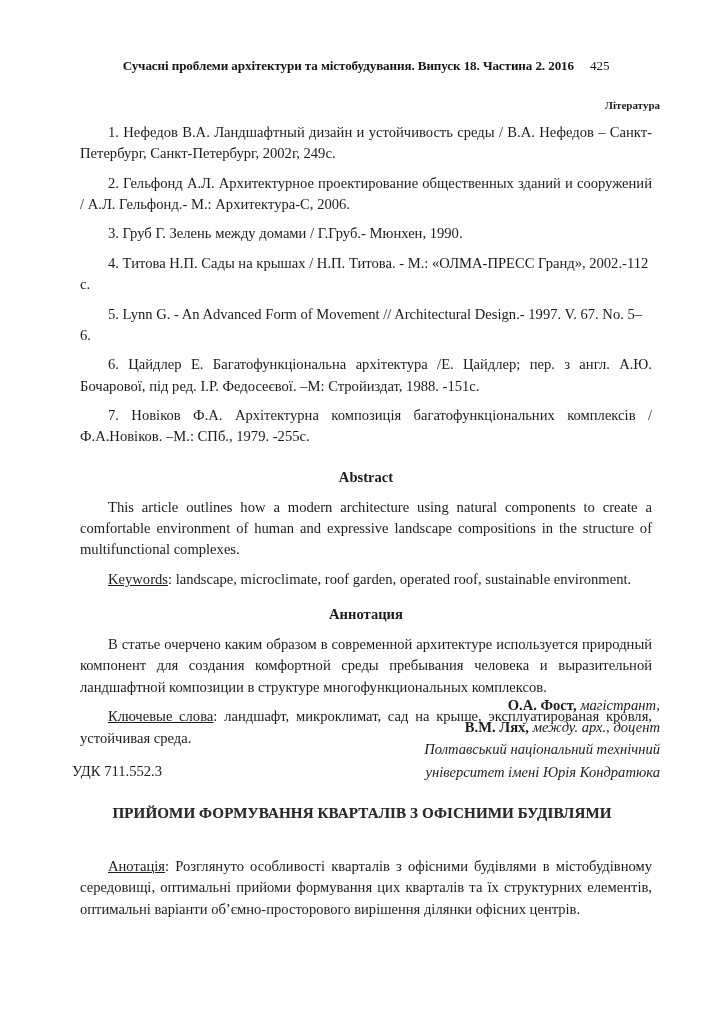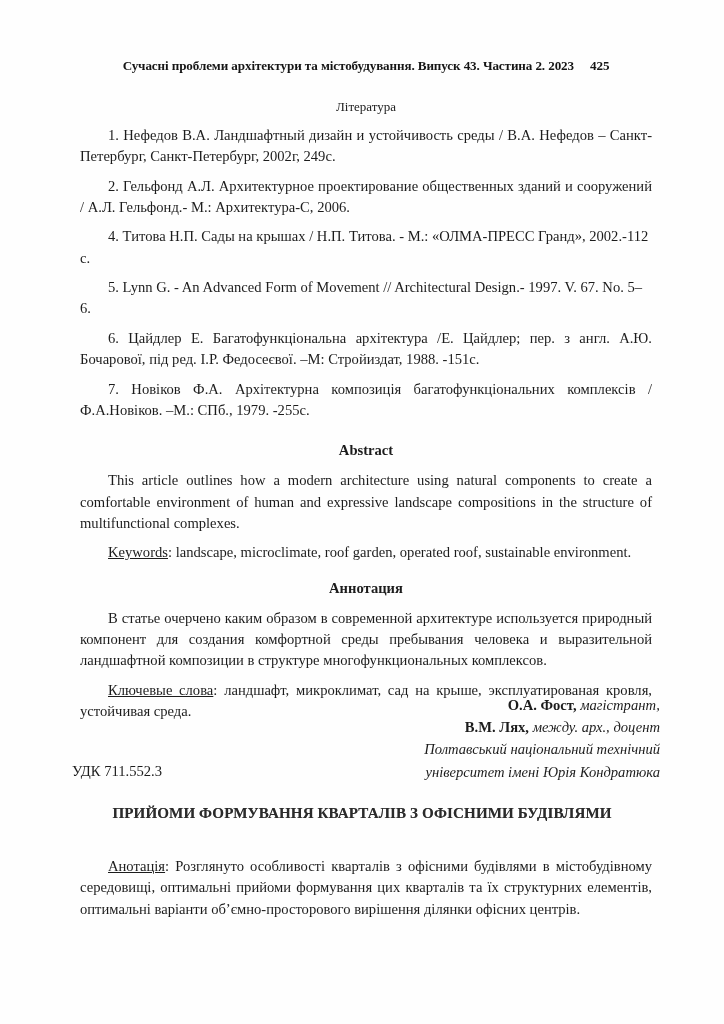--- a/index.html
+++ b/index.html
@@ -32,36 +32,36 @@
     font-size: 13.1px;
     font-weight: bold;
     letter-spacing: -0.1px;
     text-align: center;
     white-space: nowrap;
     color: #151515;
   }
   .running-head .rh-title { }
   .running-head .rh-page {
     margin-left: 16px;
-    font-weight: bold;
+    font-weight: normal;
     margin-top: 32px;
   }
 
   
   .column {
     position: absolute;
     left: 72px;
     top: 98px;
     width: 588px;
   }
 
   .section-heading {
-    text-align: center;
-    font-weight: normal;
-    font-size: 13px;
+    text-align: right;
+    font-weight: bold;
+    font-size: 11px;
     margin: 0 0 3px 0;
     line-height: 1.45;
   }
 
   .para {
     margin: 8px;
     font-size: 14.6px;
     line-height: 1.465;
     text-align: justify;
     text-indent: 28px;
@@ -138,29 +138,30 @@
     top: 848px;
     width: 588px;
   }
 </style>
 </head>
 <body>
 
 <div class="page">
 
   <div class="running-head">
-    <span class="rh-title">Сучасні проблеми архітектури та містобудування. Випуск 43. Частина 2. 2023</span><span class="rh-page">425</span>
+    <span class="rh-title">Сучасні проблеми архітектури та містобудування. Випуск 18. Частина 2. 2016</span><span class="rh-page">425</span>
   </div>
 
   <div class="column">
 
     <div class="section-heading">Література</div>
 
     <p class="ref">1. Нефедов В.А. Ландшафтный дизайн и устойчивость среды / В.А. Нефедов – Санкт-Петербург, Санкт-Петербург, 2002г, 249с.</p>
     <p class="ref">2. Гельфонд А.Л. Архитектурное проектирование общественных зданий и сооружений / А.Л. Гельфонд.- М.: Архитектура-С, 2006.</p>
+    <p class="ref tight">3. Груб Г. Зелень между домами / Г.Груб.- Мюнхен, 1990.</p>
     <p class="ref tight">4. Титова Н.П. Сады на крышах / Н.П. Титова. - М.: «ОЛМА-ПРЕСС Гранд», 2002.-112 с.</p>
     <p class="ref tight">5. Lynn G. - An Advanced Form of Movement // Architectural Design.- 1997. V. 67. No. 5–6.</p>
     <p class="ref">6. Цайдлер Е. Багатофункціональна архітектура /Е. Цайдлер; пер. з англ. А.Ю. Бочарової, під ред. І.Р. Федосеєвої. –М: Стройиздат, 1988. -151с.</p>
     <p class="ref">7. Новіков Ф.А. Архітектурна композиція багатофункціональних комплексів / Ф.А.Новіков. –М.: СПб., 1979. -255с.</p>
 
     <div class="gap-md"></div>
 
     <div class="abstract-heading">Abstract</div>
     <p class="para">This article outlines how a modern architecture using natural components to create a comfortable environment of human and expressive landscape compositions in the structure of multifunctional complexes.</p>
     <p class="para"><span class="u">Keywords</span><span>: </span><span>landscape, microclimate, roof garden, operated roof, sustainable environment.</span></p>

